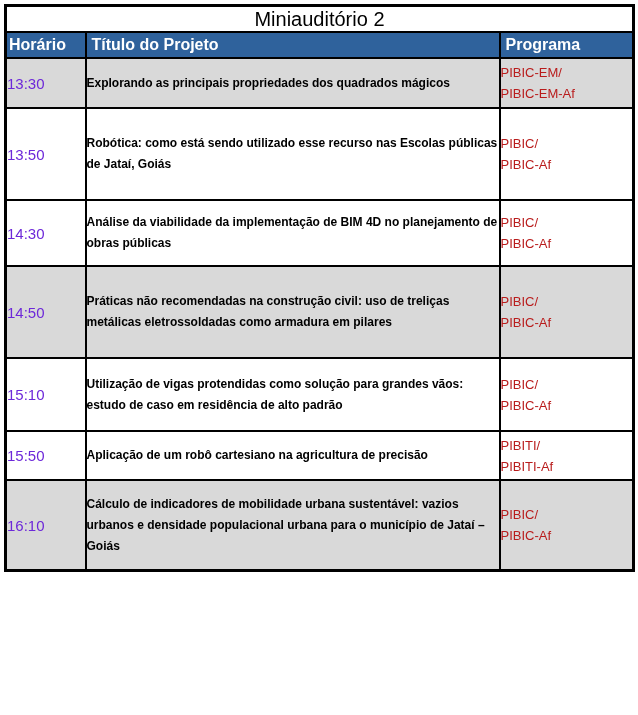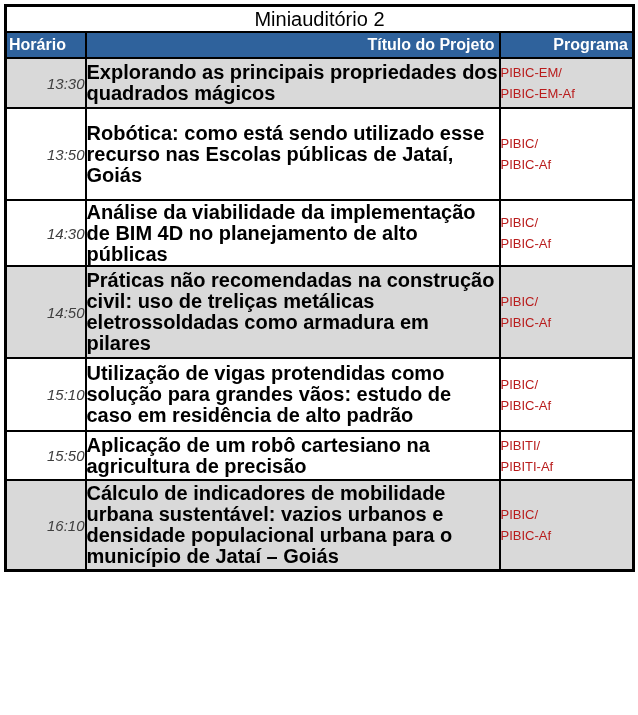--- a/index.html
+++ b/index.html
@@ -36,36 +36,35 @@
     font-weight: 400;
     color: #000000;
     background: #ffffff;
   }
   tr.head th {
     height: 21px;
     background: #2F629C;
     color: #ffffff;
     font-size: 16px;
     font-weight: 700;
-    text-align: right;
+    text-align: left;
     padding: 1px 4px 2px 5px;
   }
   tr.head th.c-time {
     padding-left: 2px;
     padding-right: 20px;
   }
   td.time {
-    text-align: right;
+    text-align: left;
     font-size: 15px;
     font-weight: 400;
-    color: #404040;
-    font-style: italic;
+    color: #6d28d9;
   }
   td.proj {
-    font-size: 20px;
+    font-size: 12px;
     font-weight: 700;
     color: #000000;
     line-height: 21px;
     padding: 2px 4px 2px 5px;
   }
   td.prog {
     font-size: 13px;
     font-weight: 400;
     color: #b91c1c;
     line-height: 21px;
@@ -104,21 +103,21 @@
         <tr class="plain">
     <td class="time" style="height: 90px;">13:50</td>
     <td class="proj">Robótica: como está sendo utilizado esse recurso nas Escolas públicas de Jataí, Goiás</td>
     <td class="prog">
       <div>PIBIC/</div>
       <div>PIBIC-Af</div>
     </td>
   </tr>
         <tr class="plain">
     <td class="time" style="height: 64px;">14:30</td>
-    <td class="proj">Análise da viabilidade da implementação de BIM 4D no planejamento de alto públicas</td>
+    <td class="proj">Análise da viabilidade da implementação de BIM 4D no planejamento de obras públicas</td>
     <td class="prog">
       <div>PIBIC/</div>
       <div>PIBIC-Af</div>
     </td>
   </tr>
         <tr class="shaded">
     <td class="time" style="height: 90px;">14:50</td>
     <td class="proj">Práticas não recomendadas na construção civil: uso de treliças metálicas eletrossoldadas como armadura em pilares</td>
     <td class="prog">
       <div>PIBIC/</div>

